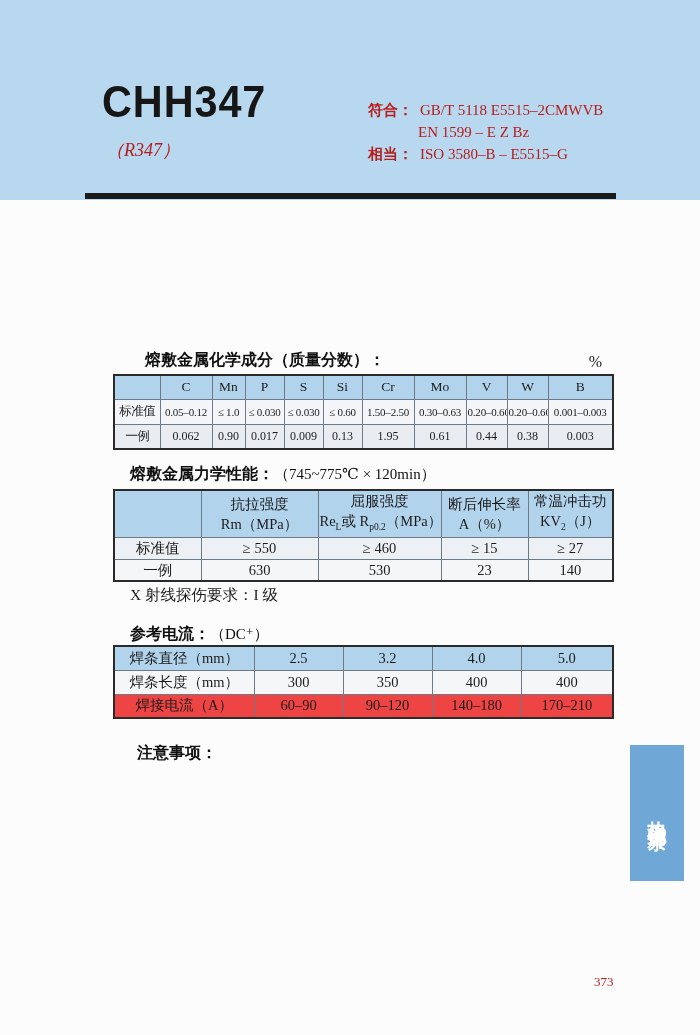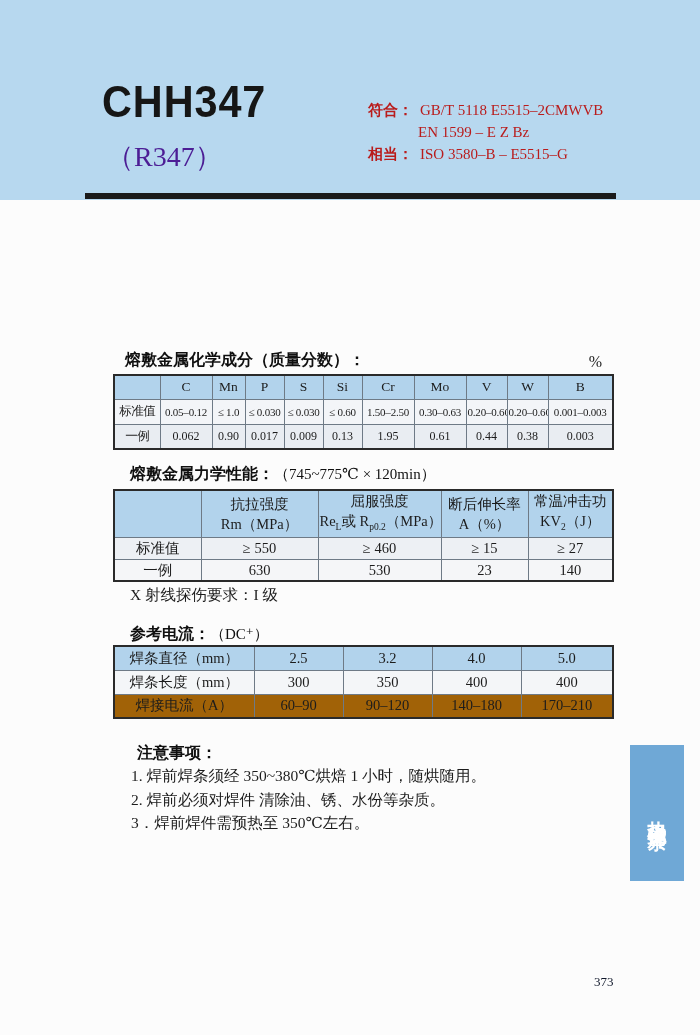--- a/index.html
+++ b/index.html
@@ -10,36 +10,36 @@
     --row-b:#e9edf2;
   }
   *{box-sizing:border-box;}
   body{margin:0;background:#ffffff;}
   .page{position:relative;width:700px;height:1035px;background:#fcfcfc;overflow:hidden;
         font-family:"Liberation Serif","DejaVu Serif",serif;color:#1c1c1c;padding-left:19px;}
   
   .band{position:absolute;top:0;left:0;width:700px;height:200px;background:var(--band);}
   .model{position:absolute;top:76px;left:102px;font-family:"Liberation Sans","DejaVu Sans",sans-serif;
          font-weight:900;font-size:45px;letter-spacing:1px;color:#161616;transform:scaleX(.92);transform-origin:left;}
-  .alias{position:absolute;top:138px;left:106px;font-size:28px;color:#4c1d95;}
+  .alias{position:absolute;top:138px;left:106px;font-size:18px;color:#b91c1c;font-style:italic;}
   .specs{position:absolute;top:99px;left:368px;font-size:15px;line-height:22px;color:#b91c1c;}
   .spec-row{display:flex;white-space:nowrap;}
   .spec-label{font-family:"Liberation Sans","DejaVu Sans",sans-serif;font-weight:700;margin-right:7px;}
   .spec-indent{padding-left:50px;align-items:flex-end;}
   .rule{position:absolute;top:193px;left:85px;width:531px;height:6px;background:#1b1b1b;}
   
   .intro{position:absolute;top:246px;left:88px;width:533px;font-size:16.5px;line-height:25px;}
   .intro p{margin:0;text-indent:2em;}
   .zh-b{font-family:"Liberation Sans","DejaVu Sans",sans-serif;font-weight:700;}
   
   .sec-title{font-family:"Liberation Sans","DejaVu Sans",sans-serif;font-weight:700;font-size:16px;color:#101010;white-space:nowrap;}
   .cond{font-family:"Liberation Serif","DejaVu Serif",serif;font-weight:400;font-size:15px;}
   .chem-head{position:absolute;top:350px;left:113px;width:499px;display:flex;justify-content:space-between;align-items:flex-end;}
   .chem-head .pct{font-size:16px;margin-right:10px;}
-  .chem-head .t{margin-left:12px;}
+  .chem-head .t{margin-left:32px;}
   
   table.sheet{border-collapse:collapse;table-layout:fixed;border:2px solid #2a2a2a;background:#fff;}
   .sheet td,.sheet th{border:1px solid #6e7a86;text-align:center;vertical-align:middle;padding:0 1px;
                       overflow:hidden;white-space:nowrap;font-weight:400;}
   .chem{position:absolute;top:374px;left:113px;width:499px;font-size:12.5px;}
   .chem th{height:24px;font-size:13.5px;background:var(--thead);}
   .chem td{height:25px;}
   .chem .r1 td{background:var(--row-a);font-size:11px;letter-spacing:-0.2px;}
   .chem .r2 td{background:var(--row-b);font-size:12px;}
   .chem td.lab{font-size:12.5px;letter-spacing:-0.5px;}
@@ -48,30 +48,30 @@
   .mech td{height:22px;}
   .mech .r1 td{background:#edf0f4;}
   .mech .r2 td{background:#f5f6f8;}
   sub.s{font-size:9.5px;}
   .xray{position:absolute;top:585px;left:130px;font-size:15.5px;}
   .cur-title{position:absolute;top:624px;left:130px;}
   .cur{position:absolute;top:645px;left:113px;width:499px;font-size:14.5px;}
   .cur td{height:24px;}
   .cur .hrow td{background:var(--thead);}
   .cur .r1 td{background:#f4f6f8;}
-  .cur .r2 td{background:#a16207;}
+  .cur .r2 td{background:#ef4444;}
   
   .notes-title{position:absolute;top:743px;left:137px;}
   .note-list{position:absolute;top:764px;left:131px;font-size:15.5px;line-height:23.5px;white-space:nowrap;}
   
   .side-tab{position:absolute;top:745px;left:630px;width:54px;height:136px;background:var(--tab);
             color:#fff;display:flex;align-items:center;justify-content:center;
             writing-mode:vertical-rl;text-orientation:upright;
             font-family:"Liberation Sans","DejaVu Sans",sans-serif;font-weight:700;font-size:19px;letter-spacing:3px;}
-  .pageno{position:absolute;top:974px;left:594px;font-size:13px;color:#0f172a;}
+  .pageno{position:absolute;top:974px;left:594px;font-size:13px;color:#b91c1c;}
 </style>
 </head>
 <body>
 
 <div class="page">
 
   <div class="band"></div>
   <div class="model">CHH347</div>
   <div class="alias">（R347）</div>
 
@@ -238,23 +238,18 @@
       <td>焊接电流（A）</td>
       <td>60–90</td>
       <td>90–120</td>
       <td>140–180</td>
       <td>170–210</td>
     </tr>
   </tbody>
     </table>
 
   <div class="sec-title notes-title">注意事项：</div>
-  <div class="note-list">
-    <div>1. 焊前焊条须经 350~380℃烘焙 1 小时，随烘随用。</div>
-    <div>2. 焊前必须对焊件 清除油、锈、水份等杂质。</div>
-    <div>3．焊前焊件需预热至 350℃左右。</div>
-  </div>
 
   <div class="side-tab">热强钢焊条</div>
 
   <div class="pageno">373</div>
 
 </div>
 
 </body></html>

